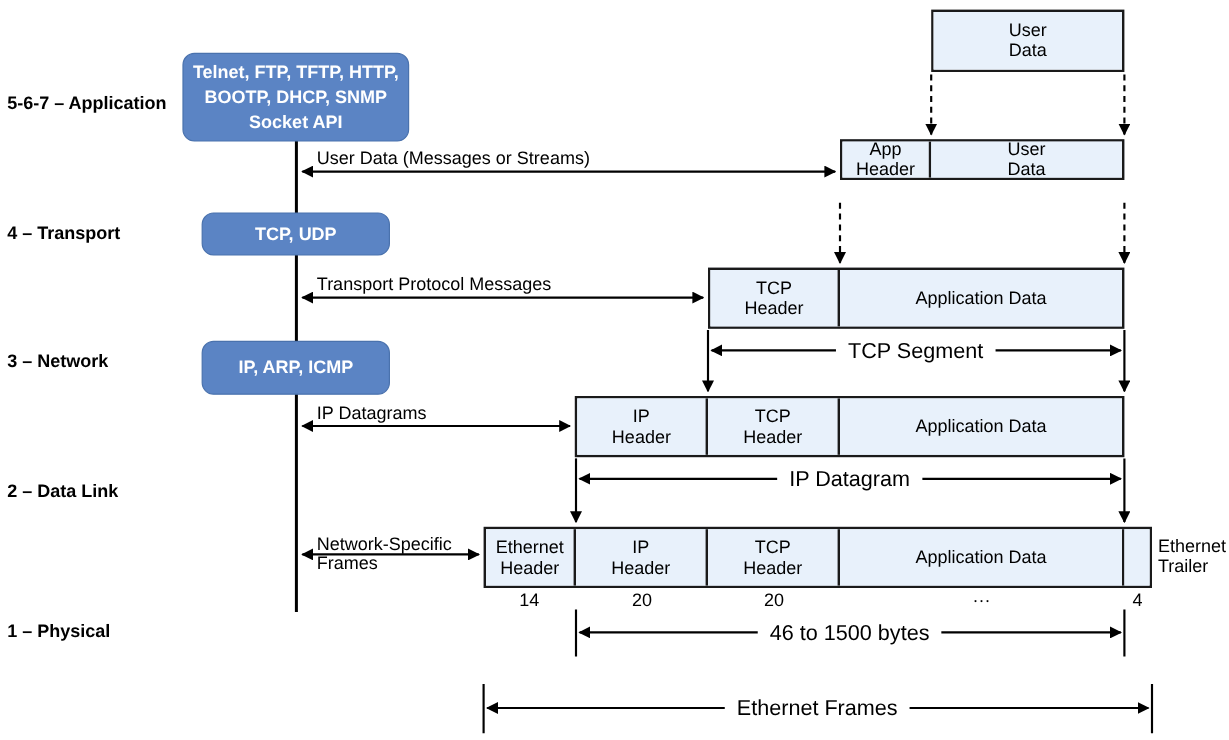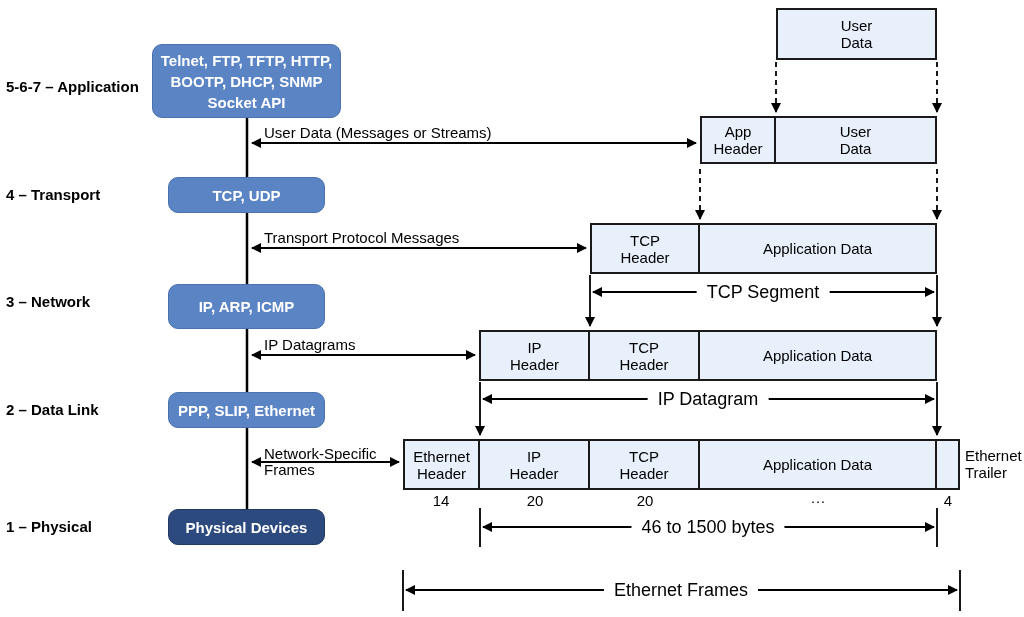--- a/index.html
+++ b/index.html
@@ -99,35 +99,33 @@
   <div class="layer-label" style="top:186px">4 – Transport</div>
   <div class="layer-label" style="top:293px">3 – Network</div>
   <div class="layer-label" style="top:401px">2 – Data Link</div>
   <div class="layer-label" style="top:518px">1 – Physical</div>
 
   <div class="layer-box" style="left:152px;top:44px;width:189px;height:74px">Telnet, FTP, TFTP, HTTP,
 BOOTP, DHCP, SNMP
 Socket API</div>
   <div class="layer-box" style="left:168px;top:177px;width:157px;height:36px">TCP, UDP</div>
   <div class="layer-box" style="left:168px;top:284px;width:157px;height:45px">IP, ARP, ICMP</div>
-  <div class="layer-box" style="left:168px;top:392px;width:157px;height:36px">PPP, SLIP, Ethernet</div>
-  <div class="layer-box physical" style="left:168px;top:509px;width:157px;height:36px">Physical Devices</div>
 
   <div class="flow-label" style="top:230px">Transport Protocol Messages</div>
   <div class="flow-label" style="top:125px">User Data (Messages or Streams)</div>
   <div class="flow-label" style="top:337px">IP Datagrams</div>
   <div class="flow-label" style="top:446px">Network-Specific
 Frames</div>
 
   <div class="pdu-row" style="left:776px;top:8px;width:161px;height:52px">
     <div class="pdu-cell grow">User
 Data</div>
   </div>
 
-  <div class="pdu-row" style="left:700px;top:116px;width:237px;height:48px">
+  <div class="pdu-row" style="left:700px;top:116px;width:237px;height:34px">
     <div class="pdu-cell" style="width:74px">App
 Header</div>
     <div class="pdu-cell grow">User
 Data</div>
   </div>
 
   <div class="pdu-row" style="left:590px;top:223px;width:347px;height:51px">
     <div class="pdu-cell" style="width:108px">TCP
 Header</div>
     <div class="pdu-cell grow">Application Data</div>

